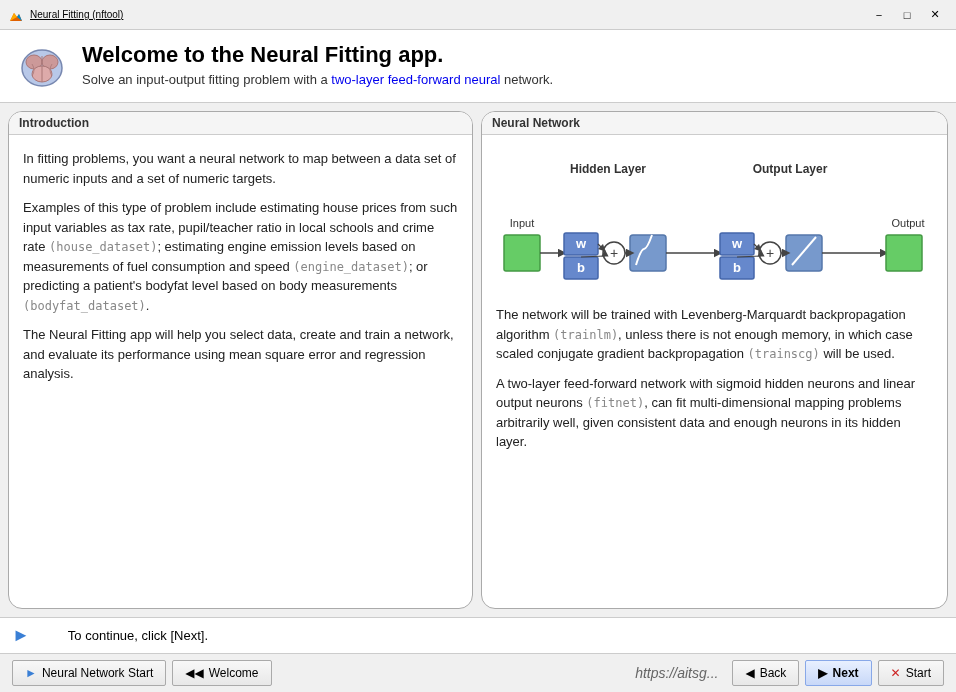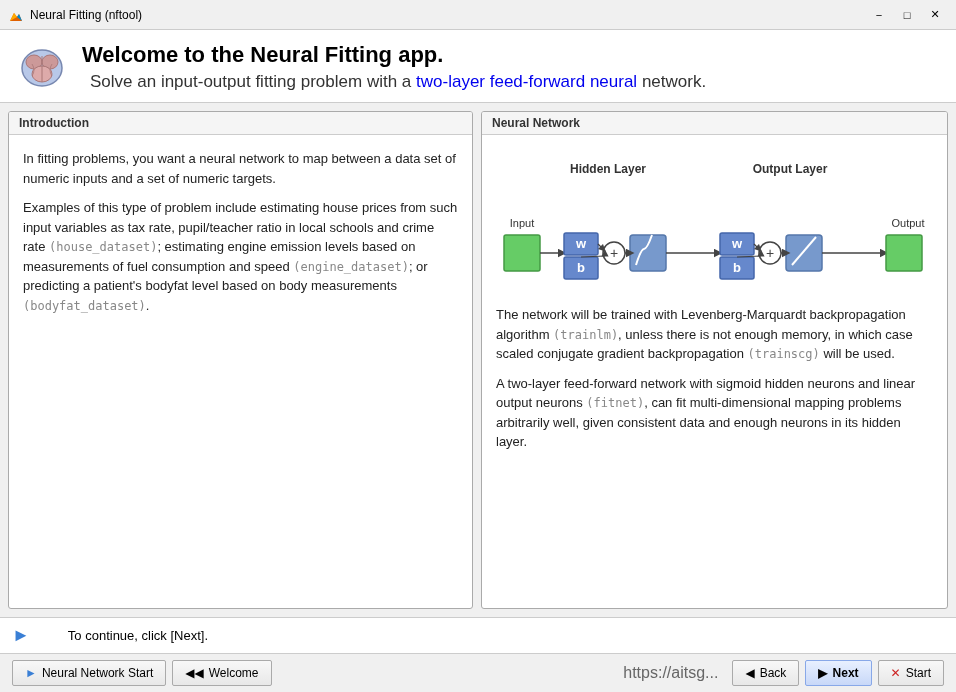--- a/index.html
+++ b/index.html
@@ -19,23 +19,24 @@
       padding: 0 8px;
       border-bottom: 1px solid #ccc;
       user-select: none;
     }
     .title-bar-icon {
       width: 16px;
       height: 16px;
       margin-right: 6px;
     }
     .title-bar-text {
-      font-size: 12px;
+      font-size: 10px;
       color: #000;
       flex: 1;
+      text-decoration: underline;
     }
     .title-bar-controls {
       display: flex;
       gap: 2px;
     }
     .title-btn {
       width: 26px;
       height: 20px;
       background: #f0f0f0;
       border: none;
@@ -66,38 +67,37 @@
       margin-right: 14px;
       flex-shrink: 0;
     }
     .header-text h1 {
       font-size: 22px;
       font-weight: bold;
       color: #000;
       margin-bottom: 4px;
     }
     .header-text p {
-      font-size: 17px;
+      font-size: 13px;
       color: #333;
-      margin-left: 8px;
     }
 
     .panels {
       display: flex;
       flex: 1;
       background: #f0f0f0;
       padding: 8px;
       gap: 8px;
       overflow: hidden;
     }
 
     .panel {
       background: white;
       border: 1px solid #aaa;
-      border-radius: 3px;
+      border-radius: 14px;
       overflow: hidden;
     }
     .panel-left {
       flex: 0 0 465px;
       display: flex;
       flex-direction: column;
     }
     .panel-right {
       flex: 1;
       display: flex;
@@ -181,23 +181,24 @@
       border-radius: 2px;
       color: #000;
     }
     .btn-primary {
       background: linear-gradient(to bottom, #e8f0ff, #c8d8f8);
       border-color: #88a8e8;
       font-weight: bold;
     }
     .spacer { flex: 1; }
     .url-bar {
-      font-size: 16px;
+      font-size: 14px;
       color: #666;
       padding: 0 8px;
+      font-style: italic;
     }
   </style>
 </head>
 <body>
 
 <div class="title-bar">
 
   <svg class="title-bar-icon" viewBox="0 0 16 16">
     <polygon points="2,14 6,6 9,10 11,7 14,14" fill="#e06000" stroke="none"></polygon>
     <polygon points="2,14 6,6 9,10" fill="#ffaa00"></polygon>
@@ -235,20 +236,23 @@
 
     <div class="panel panel-left">
       <div class="panel-title">Introduction</div>
       <div class="panel-body">
         <p>
           In fitting problems, you want a neural network to map between a data set of numeric inputs and a set of numeric targets.
         </p>
         <p>
           Examples of this type of problem include estimating house prices from such input variables as tax rate, pupil/teacher ratio in local schools and crime rate <span class="code-ref">(house_dataset)</span>; estimating engine emission levels based on measurements of fuel consumption and speed <span class="code-ref">(engine_dataset)</span>; or predicting a patient's bodyfat level based on body measurements <span class="code-ref">(bodyfat_dataset)</span>.
         </p>
+        <p>
+          The Neural Fitting app will help you select data, create and train a network, and evaluate its performance using mean square error and regression analysis.
+        </p>
       </div>
     </div>
 
     <div class="panel panel-right">
       <div class="panel-title">Neural Network</div>
       <div class="panel-body">
 
         <div class="nn-diagram">
           <svg viewBox="0 0 430 130">
 

